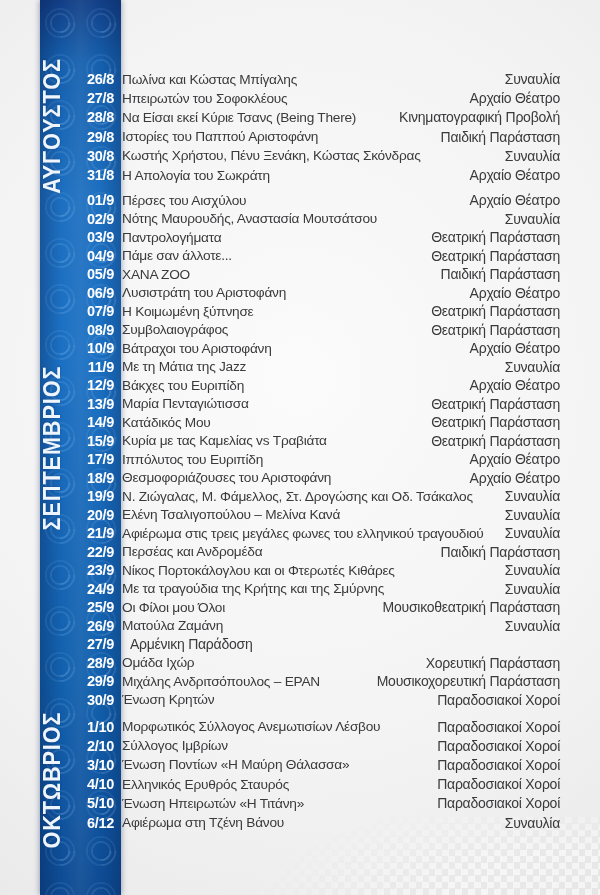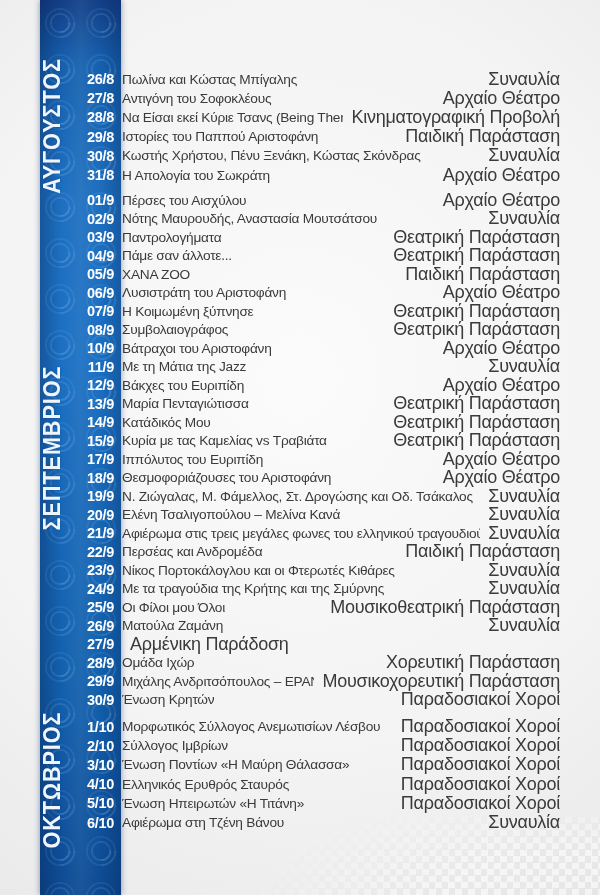--- a/index.html
+++ b/index.html
@@ -58,21 +58,21 @@
     text-align:right;flex:0 0 auto;
     color:#ffffff;font-weight:bold;font-size:14.5px;letter-spacing:-0.3px;
   }
   .title{
     flex:1 1 auto;padding-left:0;
     color:var(--text-dark,#3a3a3c);font-size:13.7px;letter-spacing:-0.25px;
     white-space:nowrap;overflow:hidden;
   }
   .type{
     flex:0 0 auto;text-align:right;padding-left:8px;
-    color:var(--text-dark,#3a3a3c);font-size:18px;letter-spacing:-0.25px;
+    color:var(--text-dark,#3a3a3c);font-size:14px;letter-spacing:-0.25px;
     white-space:nowrap;
   }
 </style>
 </head>
 <body>
 
 <div class="page">
   <div class="bg-squares"></div>
   <div class="bar"></div>
 
@@ -81,21 +81,21 @@
   <div class="month-label" id="ml-2">ΟΚΤΩΒΡΙΟΣ</div>
 
   <div class="section" id="sec-0">
       <div class="row">
     <div class="date">26/8</div>
     <div class="title">Πωλίνα και Κώστας Μπίγαλης</div>
     <div class="type">Συναυλία</div>
   </div>
       <div class="row">
     <div class="date">27/8</div>
-    <div class="title">Αντιγόνη του Σοφοκλέους</div>
+    <div class="title">Ηπειρωτών του Σοφοκλέους</div>
     <div class="type">Αρχαίο Θέατρο</div>
   </div>
       <div class="row">
     <div class="date">28/8</div>
     <div class="title">Να Είσαι εκεί Κύριε Τσανς (Being There)</div>
     <div class="type">Κινηματογραφική Προβολή</div>
   </div>
       <div class="row">
     <div class="date">29/8</div>
     <div class="title">Ιστορίες του Παππού Αριστοφάνη</div>
@@ -273,18 +273,18 @@
     <div class="date">4/10</div>
     <div class="title">Ελληνικός Ερυθρός Σταυρός</div>
     <div class="type">Παραδοσιακοί Χοροί</div>
   </div>
       <div class="row">
     <div class="date">5/10</div>
     <div class="title">Ένωση Ηπειρωτών «Η Τιτάνη»</div>
     <div class="type">Παραδοσιακοί Χοροί</div>
   </div>
       <div class="row">
-    <div class="date">6/10</div>
+    <div class="date">6/12</div>
     <div class="title">Αφιέρωμα στη Τζένη Βάνου</div>
     <div class="type">Συναυλία</div>
   </div>
     </div>
 </div>
 
 </body></html>

